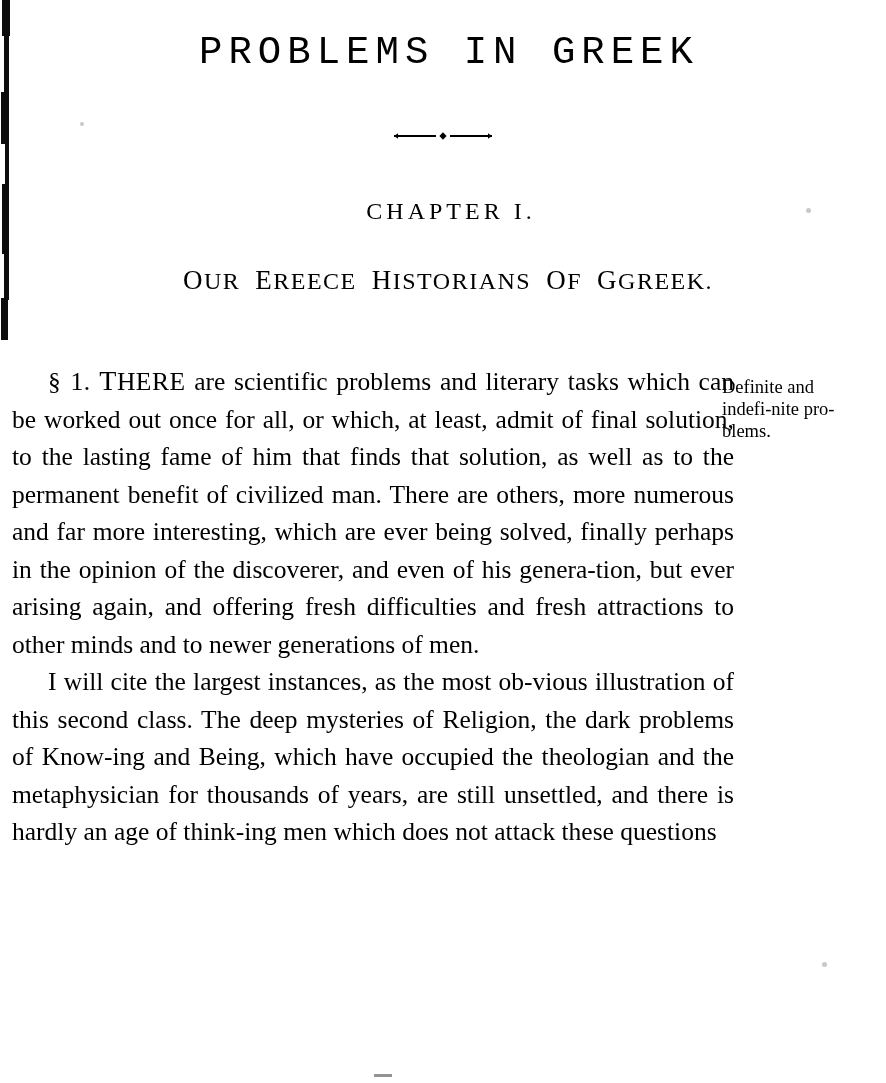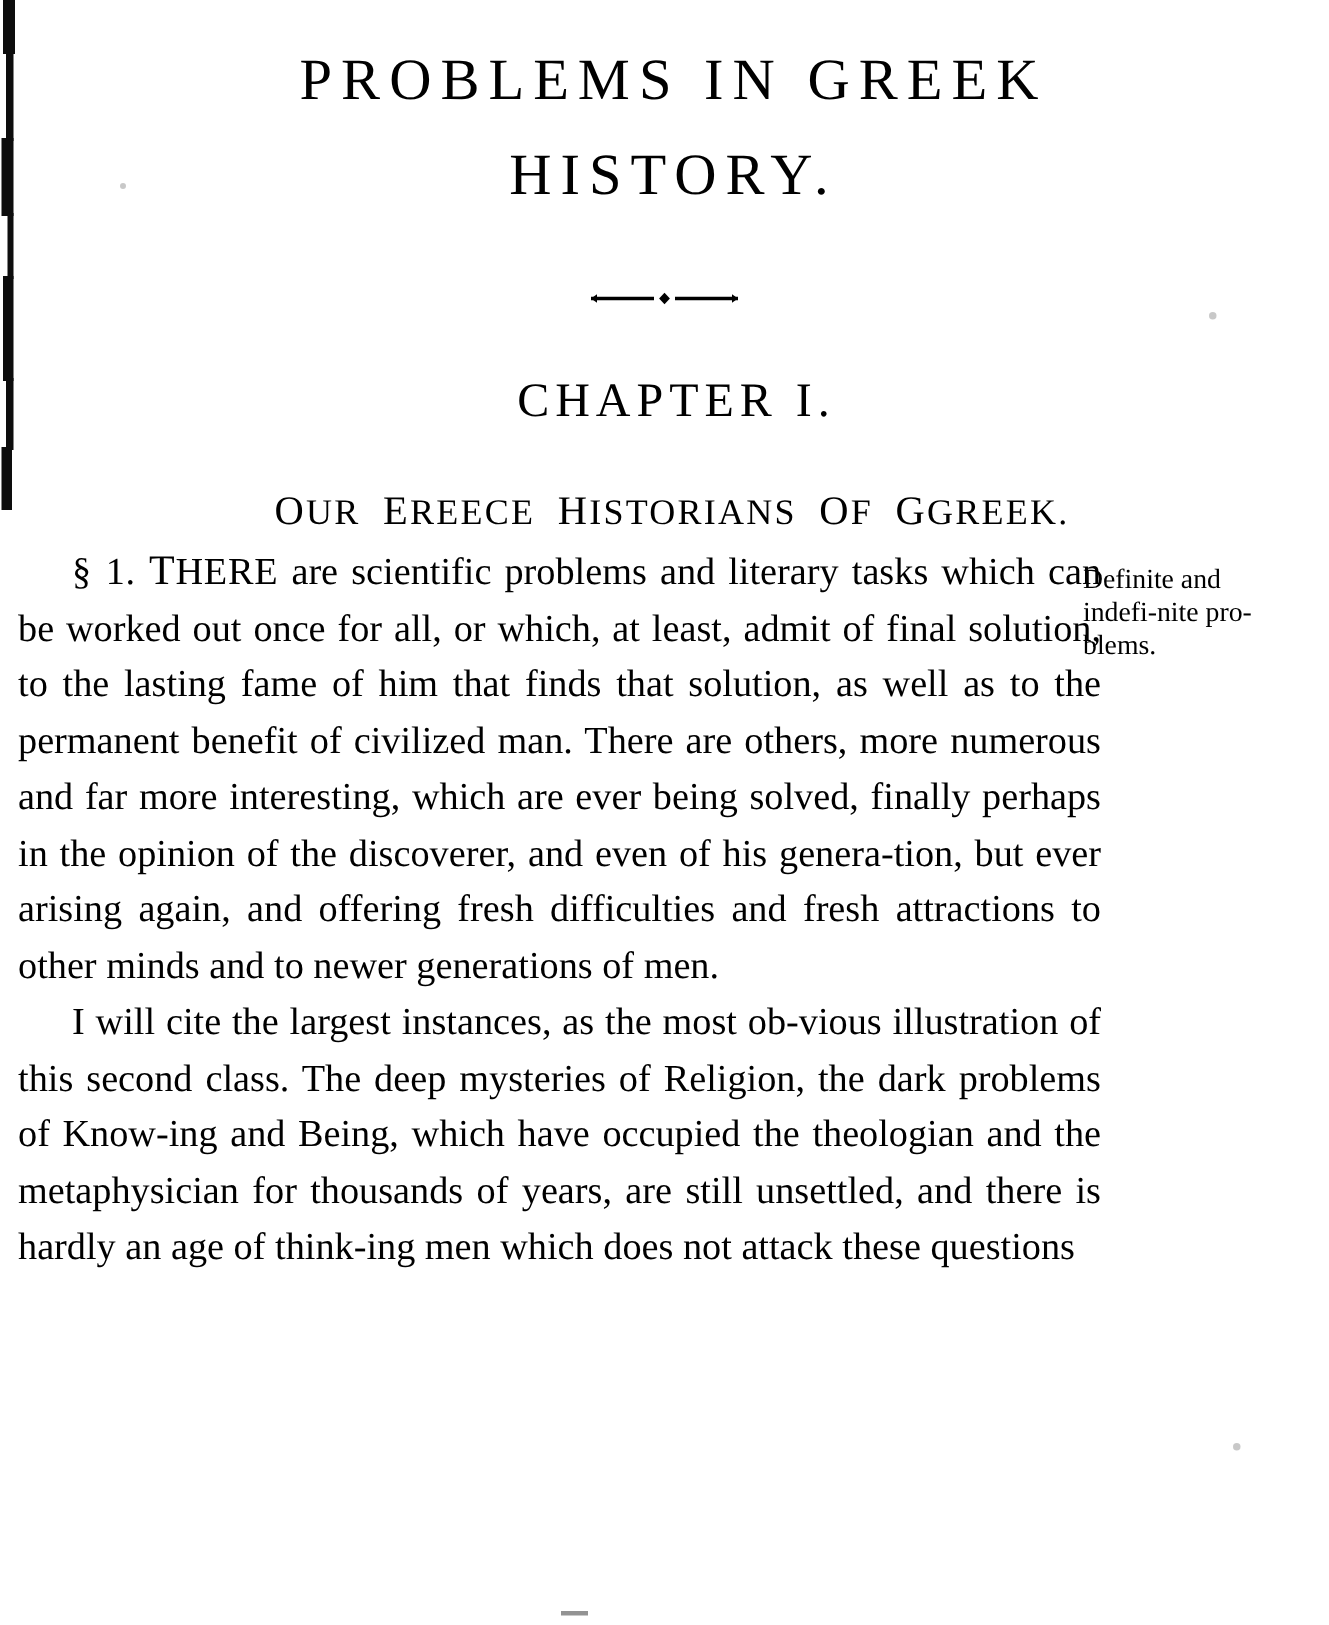--- a/index.html
+++ b/index.html
@@ -47,41 +47,42 @@
 
   
   .book-title {
     text-align: center;
     font-size: 39px;
     letter-spacing: 6px;
     line-height: 1.62;
     margin: 22px 0 0 0;
     padding: 0 34px 0 46px;
     font-weight: normal;
+    font-family: Liberation Mono, monospace;
   }
   .title-line {
     display: block;
   }
   .title-line.second {
     letter-spacing: 6px;
   }
 
   .rule-ornament {
     width: 886px;
     text-align: center;
     margin-top: 44px;
     height: 18px;
   }
   .rule-ornament svg { display: inline-block; }
 
   .chapter-heading {
     text-align: center;
-    font-size: 32px;
+    font-size: 24px;
     letter-spacing: 4px;
-    margin-top: 38px;
+    margin-top: 51px;
     padding-left: 16px;
   }
 
   .section-heading {
     text-align: center;
     font-size: 24px;
     letter-spacing: 1.5px;
     margin-top: 40px;
     padding-left: 10px;
   }
@@ -150,21 +151,20 @@
   <div class="blotch b4"></div>
   <div class="blotch b5"></div>
   <div class="blotch b6"></div>
   <div class="blotch b7"></div>
 </div>
 
 <div class="page">
 
   <h1 class="book-title">
     <span class="title-line">PROBLEMS IN GREEK</span>
-    <span class="title-line second">HISTORY.</span>
   </h1>
 
   <div class="rule-ornament">
     <svg width="110" height="14" viewBox="0 0 110 14">
       <path d="M6 7 L48 7" stroke="#000" stroke-width="2.2" fill="none"></path>
       <path d="M62 7 L104 7" stroke="#000" stroke-width="2.2" fill="none"></path>
       <path d="M55 3.2 L58.6 7 L55 10.8 L51.4 7 Z" fill="#000"></path>
       <path d="M6 7 L10 4.2 L10 9.8 Z" fill="#000"></path>
       <path d="M104 7 L100 4.2 L100 9.8 Z" fill="#000"></path>
     </svg>

